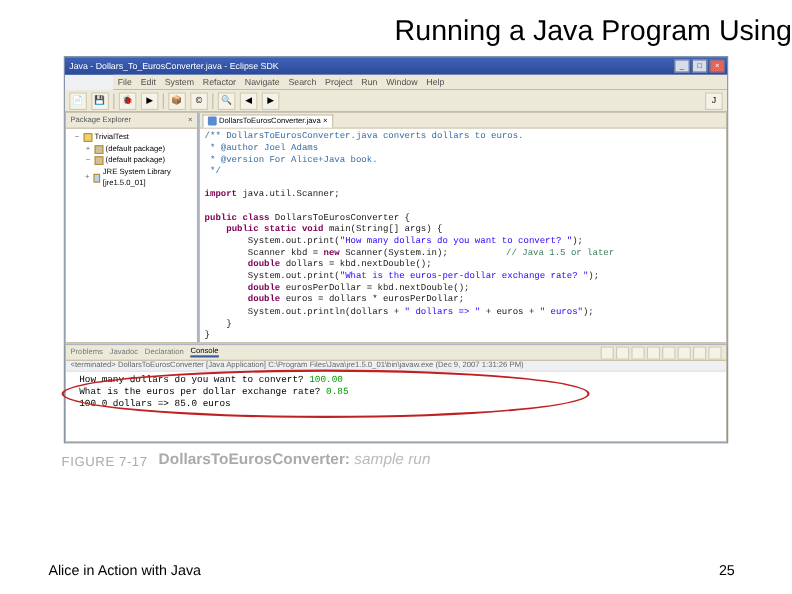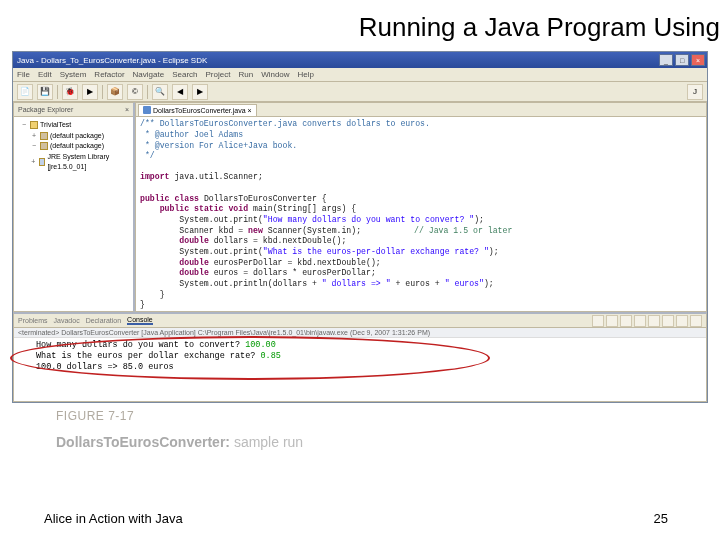--- a/index.html
+++ b/index.html
@@ -13,21 +13,21 @@
   }
   .slide-title {
     text-align: right;
     font-size: 26px;
     font-weight: normal;
     padding: 12px 0 8px 0;
     line-height: 1.2;
   }
   .eclipse-window {
     margin: 0 auto;
-    width: 696px;
+    width: 604px;
     height: 352px;
     border: 1px solid #7a8aa0;
     background: #eef0f3;
     font-family: Tahoma, sans-serif;
     font-size: 8px;
     position: relative;
   }
   .titlebar {
     height: 16px;
     background: linear-gradient(to bottom, #3f62b8, #2a4a9a);
@@ -54,20 +54,21 @@
   .menubar {
     height: 14px;
     background: #ece9d8;
     border-bottom: 1px solid #c0b8a0;
     display: flex;
     align-items: center;
     gap: 8px;
     padding: 0 4px;
     font-size: 8px;
     color: #505050;
+    margin-left: 44px;
   }
   .toolbar {
     height: 20px;
     background: #ece9d8;
     border-bottom: 1px solid #c0b8a0;
     display: flex;
     align-items: center;
     gap: 4px;
     padding: 0 4px;
   }
@@ -189,40 +190,39 @@
     white-space: nowrap;
     overflow: hidden;
   }
   .console-body {
     flex: 1;
     position: relative;
     background: #fff;
     font-family: "Courier New", monospace;
     font-size: 8.5px;
     line-height: 1.3;
-    padding: 2px 22px;
+    padding: 2px 12px;
     white-space: pre;
   }
   .user-in { color: #009900; }
   .ellipse {
     position: absolute;
     border: 2px solid #c02020;
     border-radius: 50%;
     pointer-events: none;
   }
   .figure-caption {
     margin: 6px 0 0 56px;
     display: flex;
-    align-items: flex-start;
+    align-items: flex-end;
     gap: 10px;
-    flex-direction: column;
   }
   .fig-label { color:#b0aaa0; font-size:12px; letter-spacing:0.5px; }
   .fig-bold { color:#aaa; font-weight:bold; font-size:14px; }
-  .fig-rest { color:#bbb; font-size:14px; }
+  .fig-rest { color:#bbb; font-size:14px;font-style:italic; }
   .footer {
     position: absolute;
     bottom: 14px;
     left: 44px;
     right: 52px;
     display: flex;
     justify-content: space-between;
     font-size: 13px;
   }
 </style>

